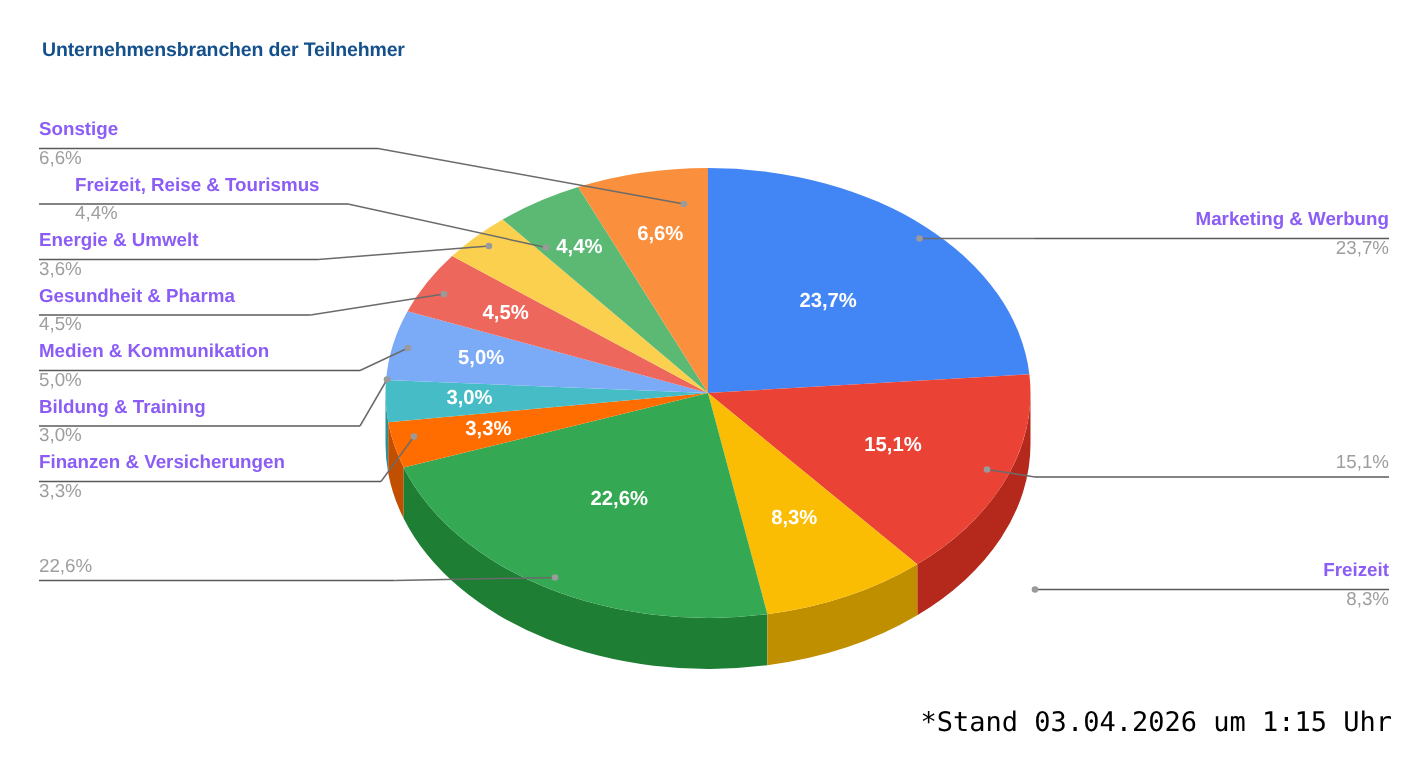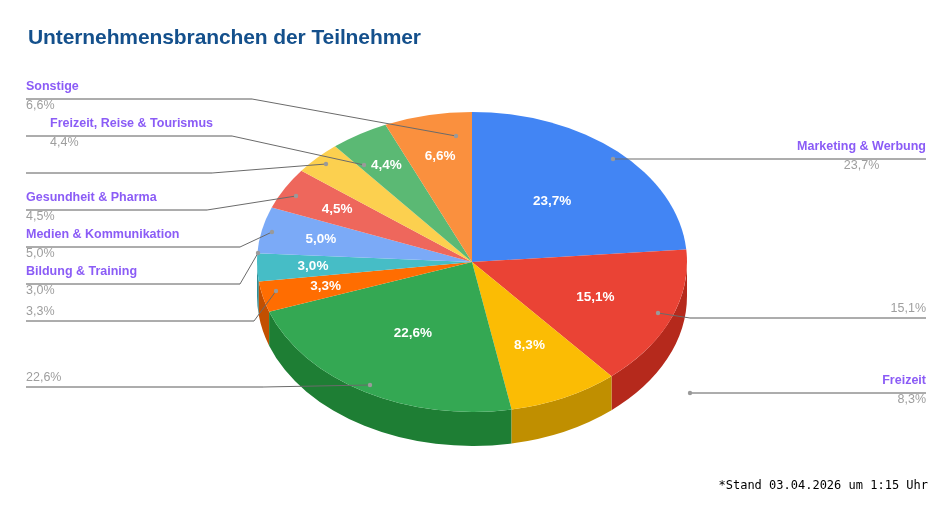--- a/index.html
+++ b/index.html
@@ -15,32 +15,32 @@
     font-family: "Liberation Sans", sans-serif;
   }
   #chart-root {
     position: absolute;
     inset: 0;
   }
   .chart-title {
     position: absolute;
     left: 28px;
     top: 25px;
-    font-size: 21px;
+    font-size: 13px;
     font-weight: bold;
     color: #14508c;
     letter-spacing: -0.1px;
     white-space: nowrap;
   }
   .footnote {
     position: absolute;
     right: 16px;
     bottom: 27px;
     font-family: "DejaVu Sans Mono", "Liberation Mono", monospace;
-    font-size: 12px;
+    font-size: 18px;
     color: #000000;
     white-space: nowrap;
     letter-spacing: 0px;
   }
   svg.pie-svg {
     position: absolute;
     left: 0;
     top: 0;
     width: 944px;
     height: 519px;
@@ -186,40 +186,45 @@
   </svg>
 
   <div class="callout left" style="left:26px; top:80px;">
     <span class="cat">Sonstige</span>
     <span class="val">6,6%</span>
   </div>
   <div class="callout left" style="left:26px; top:117px;margin-left:24px;">
     <span class="cat">Freizeit, Reise &amp; Tourismus</span>
     <span class="val">4,4%</span>
   </div>
+  <div class="callout left" style="left:26px; top:154px;">
+    <span class="cat">Energie &amp; Umwelt</span>
+    <span class="val">3,6%</span>
+  </div>
   <div class="callout left" style="left:26px; top:191px;">
     <span class="cat">Gesundheit &amp; Pharma</span>
     <span class="val">4,5%</span>
   </div>
   <div class="callout left" style="left:26px; top:228px;">
     <span class="cat">Medien &amp; Kommunikation</span>
     <span class="val">5,0%</span>
   </div>
   <div class="callout left" style="left:26px; top:265px;">
     <span class="cat">Bildung &amp; Training</span>
     <span class="val">3,0%</span>
   </div>
   <div class="callout left" style="left:26px; top:302px;">
+    <span class="cat">Finanzen &amp; Versicherungen</span>
     <span class="val">3,3%</span>
   </div>
   <div class="callout left" style="left:26px; top:368px;">
     <span class="val">22,6%</span>
   </div>
 
-  <div class="callout right" style="right:18px; top:140px;text-align:center;">
+  <div class="callout right" style="right:18px; top:140px;">
     <span class="cat">Marketing &amp; Werbung</span>
     <span class="val">23,7%</span>
   </div>
   <div class="callout right" style="right:18px; top:299px;">
     <span class="val">15,1%</span>
   </div>
   <div class="callout right" style="right:18px; top:374px;">
     <span class="cat">Freizeit</span>
     <span class="val">8,3%</span>
   </div>

